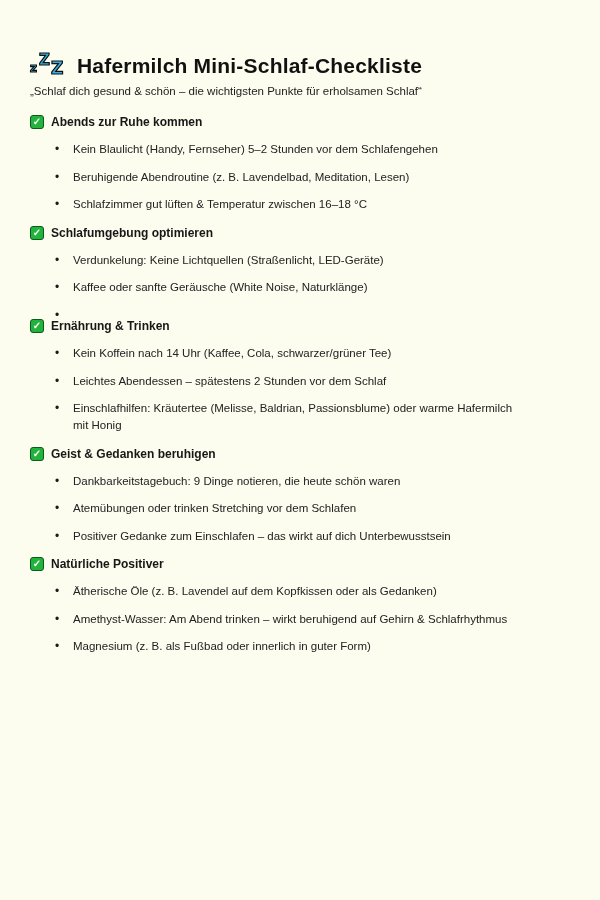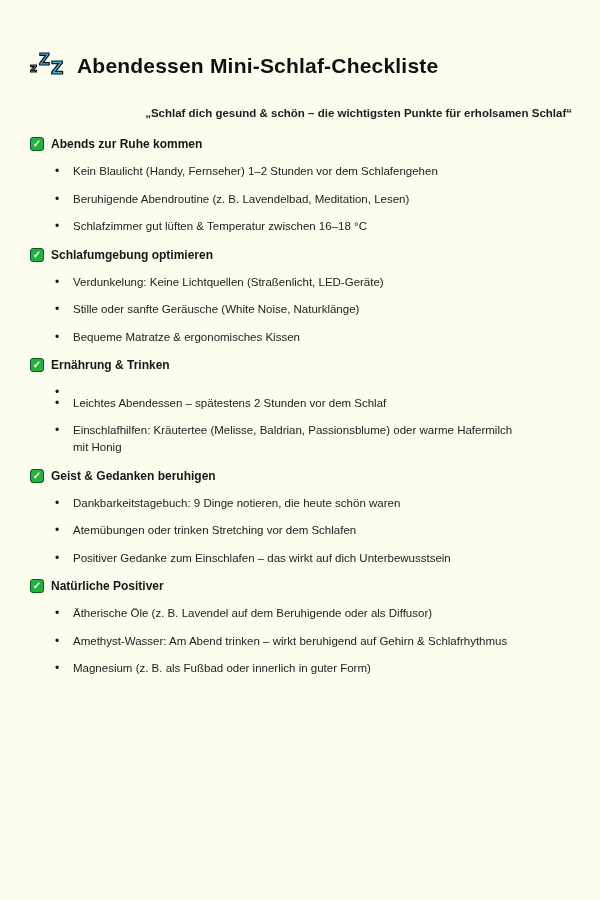--- a/index.html
+++ b/index.html
@@ -41,26 +41,25 @@
   .zzz-icon .z3 { font-size: 17px; left: 21px; top: 9px; }
   .page-title {
     font-size: 21px;
     font-weight: bold;
     color: #111;
     letter-spacing: 0.2px;
     margin: 0;
   }
   
   .subtitle {
-    margin-top: 25px;
+    margin-top: 3px;
     font-size: 11.5px;
-    font-weight: bold;
+    font-weight: normal;
     color: #1d1d1d;
     height: 16px;
-    text-align: right;
   }
   
   .sections { margin-top: 7px; }
   .section-header {
     display: flex;
     align-items: center;
     gap: 7px;
     height: 28px;
   }
   .checkbox {
@@ -111,59 +110,59 @@
 <body>
 
 <div class="page">
 
   <div class="title-row">
     <div class="zzz-icon">
       <span class="z1">z</span>
       <span class="z2">Z</span>
       <span class="z3">Z</span>
     </div>
-    <h1 class="page-title">Abendessen Mini-Schlaf-Checkliste</h1>
+    <h1 class="page-title">Hafermilch Mini-Schlaf-Checkliste</h1>
   </div>
 
   <div class="subtitle">„Schlaf dich gesund &amp; schön – die wichtigsten Punkte für erholsamen Schlaf“</div>
 
   <div class="sections">
 
     <div class="section">
       <div class="section-header">
         <div class="checkbox">
           <span class="check">✓</span>
         </div>
         <span class="section-title">Abends zur Ruhe kommen</span>
       </div>
-      <div class="bullet"><span class="dot">•</span><span>Kein Blaulicht (Handy, Fernseher) 1–2 Stunden vor dem Schlafengehen</span></div>
+      <div class="bullet"><span class="dot">•</span><span>Kein Blaulicht (Handy, Fernseher) 5–2 Stunden vor dem Schlafengehen</span></div>
       <div class="bullet"><span class="dot">•</span><span>Beruhigende Abendroutine (z. B. Lavendelbad, Meditation, Lesen)</span></div>
       <div class="bullet"><span class="dot">•</span><span>Schlafzimmer gut lüften &amp; Temperatur zwischen 16–18 °C</span></div>
     </div>
 
     <div class="section">
       <div class="section-header">
         <div class="checkbox">
           <span class="check">✓</span>
         </div>
         <span class="section-title">Schlafumgebung optimieren</span>
       </div>
       <div class="bullet"><span class="dot">•</span><span>Verdunkelung: Keine Lichtquellen (Straßenlicht, LED-Geräte)</span></div>
-      <div class="bullet"><span class="dot">•</span><span>Stille oder sanfte Geräusche (White Noise, Naturklänge)</span></div>
-      <div class="bullet"><span class="dot">•</span><span>Bequeme Matratze &amp; ergonomisches Kissen</span></div>
+      <div class="bullet"><span class="dot">•</span><span>Kaffee oder sanfte Geräusche (White Noise, Naturklänge)</span></div>
+      <div class="bullet"><span class="dot">•</span></div>
     </div>
 
     <div class="section">
       <div class="section-header">
         <div class="checkbox">
           <span class="check">✓</span>
         </div>
         <span class="section-title">Ernährung &amp; Trinken</span>
       </div>
-      <div class="bullet"><span class="dot">•</span></div>
+      <div class="bullet"><span class="dot">•</span><span>Kein Koffein nach 14 Uhr (Kaffee, Cola, schwarzer/grüner Tee)</span></div>
       <div class="bullet"><span class="dot">•</span><span>Leichtes Abendessen – spätestens 2 Stunden vor dem Schlaf</span></div>
       <div class="bullet"><span class="dot">•</span><span>Einschlafhilfen: Kräutertee (Melisse, Baldrian, Passionsblume) oder warme Hafermilch mit Honig</span></div>
     </div>
 
     <div class="section">
       <div class="section-header">
         <div class="checkbox">
           <span class="check">✓</span>
         </div>
         <span class="section-title">Geist &amp; Gedanken beruhigen</span>
@@ -173,19 +172,19 @@
       <div class="bullet"><span class="dot">•</span><span>Positiver Gedanke zum Einschlafen – das wirkt auf dich Unterbewusstsein</span></div>
     </div>
 
     <div class="section">
       <div class="section-header">
         <div class="checkbox">
           <span class="check">✓</span>
         </div>
         <span class="section-title">Natürliche Positiver</span>
       </div>
-      <div class="bullet"><span class="dot">•</span><span>Ätherische Öle (z. B. Lavendel auf dem Beruhigende oder als Diffusor)</span></div>
+      <div class="bullet"><span class="dot">•</span><span>Ätherische Öle (z. B. Lavendel auf dem Kopfkissen oder als Gedanken)</span></div>
       <div class="bullet"><span class="dot">•</span><span>Amethyst-Wasser: Am Abend trinken – wirkt beruhigend auf Gehirn &amp; Schlafrhythmus</span></div>
       <div class="bullet"><span class="dot">•</span><span>Magnesium (z. B. als Fußbad oder innerlich in guter Form)</span></div>
     </div>
 
   </div>
 </div>
 
 </body></html>

